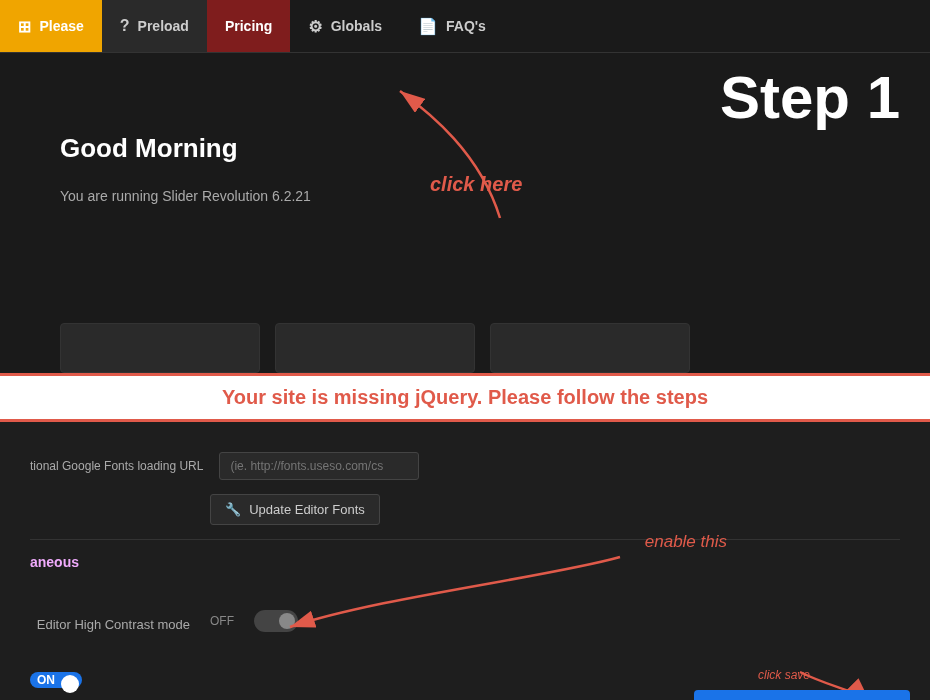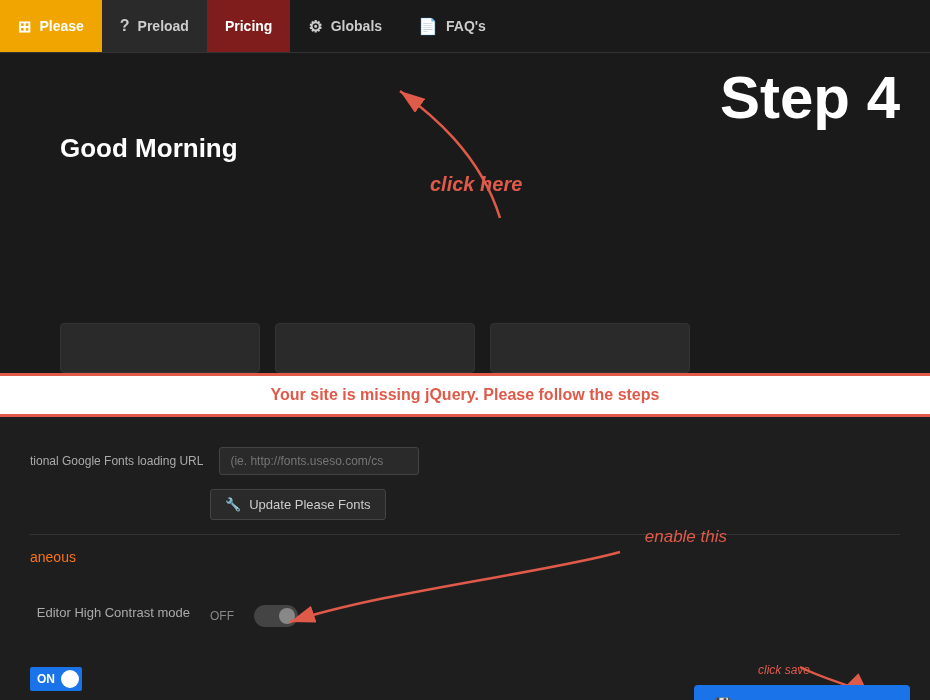--- a/index.html
+++ b/index.html
@@ -122,21 +122,21 @@
     }
 
     
     .red-banner {
       background: #fff;
       border-top: 3px solid #e05a4a;
       border-bottom: 3px solid #e05a4a;
       padding: 10px 20px;
       text-align: center;
       color: #e05a4a;
-      font-size: 16px;
+      font-size: 20px;
       font-weight: bold;
     }
 
     
     .step2-area {
       background: #1e1e1e;
       position: relative;
       height: 320px;
       overflow: hidden;
     }
@@ -153,21 +153,21 @@
     .settings-panel {
       position: absolute;
       top: 0;
       left: 0;
       right: 0;
       bottom: 0;
       padding: 20px 30px;
     }
     .setting-row {
       display: flex;
-      align-items: flex-start;
+      align-items: flex-end;
       margin-bottom: 16px;
       margin-top: 40px;
     }
     .setting-label {
       font-size: 13px;
       color: #aaa;
       min-width: 180px;
       text-align: right;
       padding-right: 20px;
     }
@@ -202,22 +202,22 @@
       color: #ccc;
       padding: 7px 14px;
       font-size: 13px;
       border-radius: 3px;
       cursor: pointer;
       margin-left: 180px;
       margin-bottom: 14px;
     }
     .section-title {
       font-size: 14px;
-      font-weight: normal;
-      color: #f97316;
+      font-weight: bold;
+      color: #f0abfc;
       margin-bottom: 14px;
       margin-top: 10px;
     }
     .toggle-off {
       display: flex;
       align-items: center;
       gap: 20px;
     }
     .toggle-track-off {
       width: 44px;
@@ -235,23 +235,23 @@
       height: 16px;
       background: #888;
       border-radius: 50%;
     }
     .toggle-off-label {
       font-size: 12px;
       color: #888;
     }
     .toggle-track-on {
       width: 52px;
-      height: 24px;
+      height: 16px;
       background: #1a73e8;
-      border-radius: 2px;
+      border-radius: 12px;
       position: relative;
       display: flex;
       align-items: center;
     }
     .toggle-track-on::after {
       content: '';
       position: absolute;
       right: 3px;
       top: 3px;
       width: 18px;
@@ -340,23 +340,24 @@
     <span class="nav-icon">⚙</span>
     <span>Globals</span>
   </button>
   <button class="nav-tab faqs">
     <span class="nav-icon">📄</span>
     <span>FAQ's</span>
   </button>
 </nav>
 
 <div class="step1-area">
-  <div class="step-label-1">Step 4</div>
+  <div class="step-label-1">Step 1</div>
   <div class="greeting">
     <h2>Good Morning</h2>
+    <p>You are running Slider Revolution 6.2.21</p>
   </div>
   <div class="click-here-text">click  here</div>
 
   <svg class="arrow-overlay" viewBox="0 0 930 320">
     <defs>
       <marker id="arrowhead1" markerWidth="10" markerHeight="7" refX="10" refY="3.5" orient="auto">
         <polygon points="0 0, 10 3.5, 0 7" fill="#e05a4a"></polygon>
       </marker>
     </defs>
     <path d="M 500 165 C 480 100, 430 60, 400 38" stroke="#e05a4a" stroke-width="2.5" fill="none" marker-end="url(#arrowhead1)"></path>
@@ -377,21 +378,21 @@
 
   <div class="settings-panel">
 
     <div class="font-url-row">
       <span class="font-label">tional Google Fonts loading URL</span>
       <input class="font-input" type="text" readonly="" placeholder="(ie. http://fonts.useso.com/cs" style="">
     </div>
 
     <button class="update-btn">
       <span>🔧</span>
-      <span>Update Please Fonts</span>
+      <span>Update Editor Fonts</span>
     </button>
 
     <hr class="divider-line">
 
     <div class="section-title">aneous</div>
 
     <div class="setting-row">
       <span class="setting-label">Editor High Contrast mode</span>
       <div class="toggle-off">
         <span class="toggle-off-label">OFF</span>

